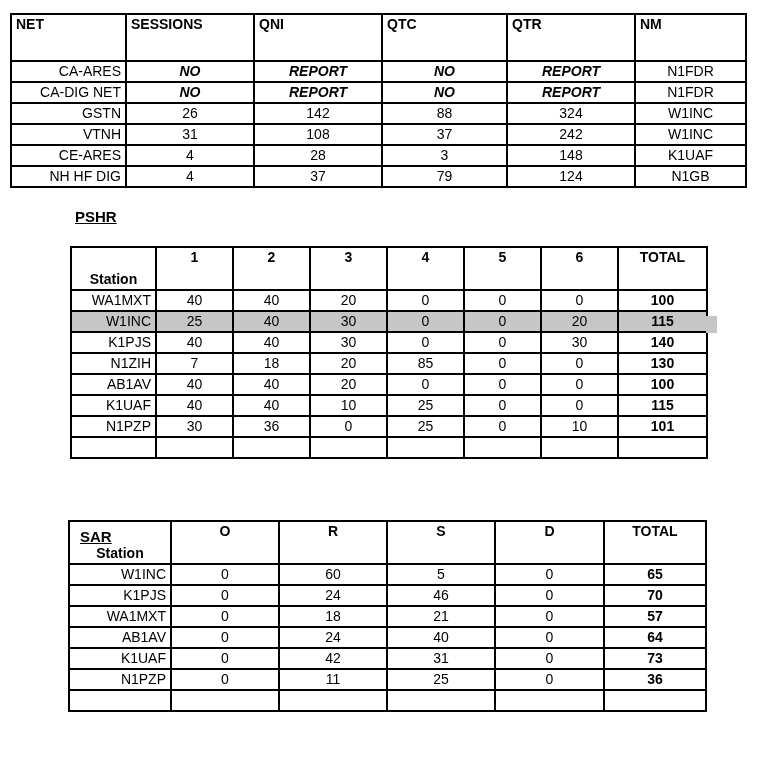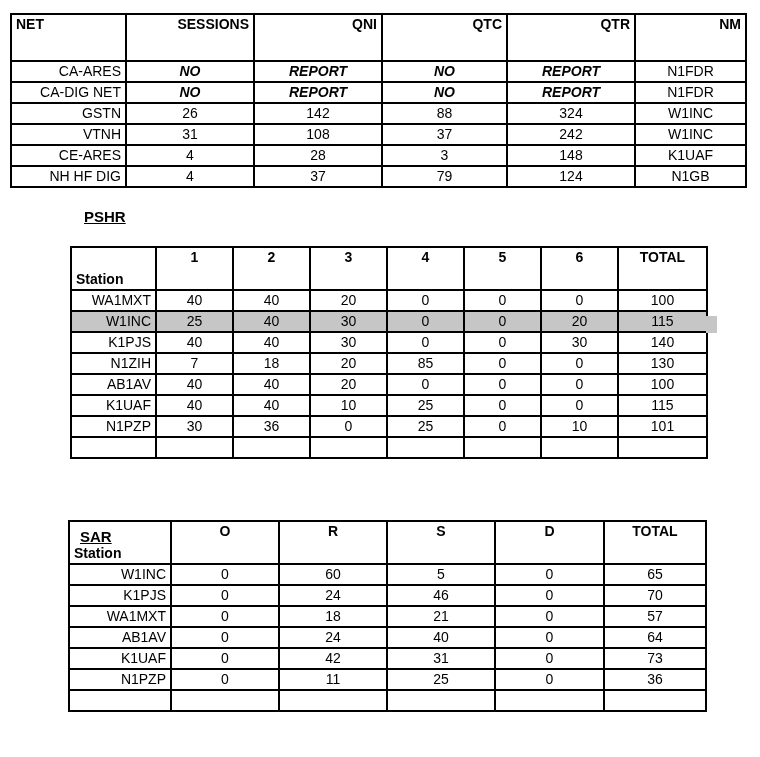--- a/index.html
+++ b/index.html
@@ -25,41 +25,41 @@
     line-height: 1.2;
     overflow: hidden;
     white-space: nowrap;
   }
   th { font-weight: bold; }
   td { font-weight: normal; text-align: center; height: 21px; }
   td:first-child { text-align: right; }
 
   
   .net-table { left: 10px; top: 13px; width: 735px; padding-left: 16px; }
-  .net-table th { height: 47px; vertical-align: top; text-align: right; }
+  .net-table th { height: 47px; vertical-align: top; text-align: left; }
   .net-table th:first-child { text-align: left; }
 
   
   .pshr-table { left: 70px; top: 246px; width: 636px; }
   .sar-table  { left: 68px; top: 520px; width: 637px; }
   th.num-head { height: 43px; vertical-align: top; text-align: center; }
-  th.station-head { height: 43px; vertical-align: bottom; text-align: left; border-radius: 9px; }
+  th.station-head { height: 43px; vertical-align: bottom; text-align: center; border-radius: 9px; }
 
   
   .nr { font-style: italic; font-weight: bold; margin-left: 44px; }
-  .total-col { font-weight: normal; }
+  .total-col { font-weight: bold; }
   .hl td { background: var(--hl, #c6c6c6); }
 
   .section-title {
     position: absolute;
     font-size: 15px;
     font-weight: bold;
     text-decoration: underline;
   }
-  #pshr-title { left: 84px; top: 208px; }
+  #pshr-title { left: 75px; top: 208px; }
   #sar-title  { left: 80px; top: 484px; margin-top: 44px; }
 
   .hl-tab {
     position: absolute;
     left: 706px;
     top: 316px;
     width: 11px;
     height: 17px;
     background: var(--hl, #c6c6c6);
   }

